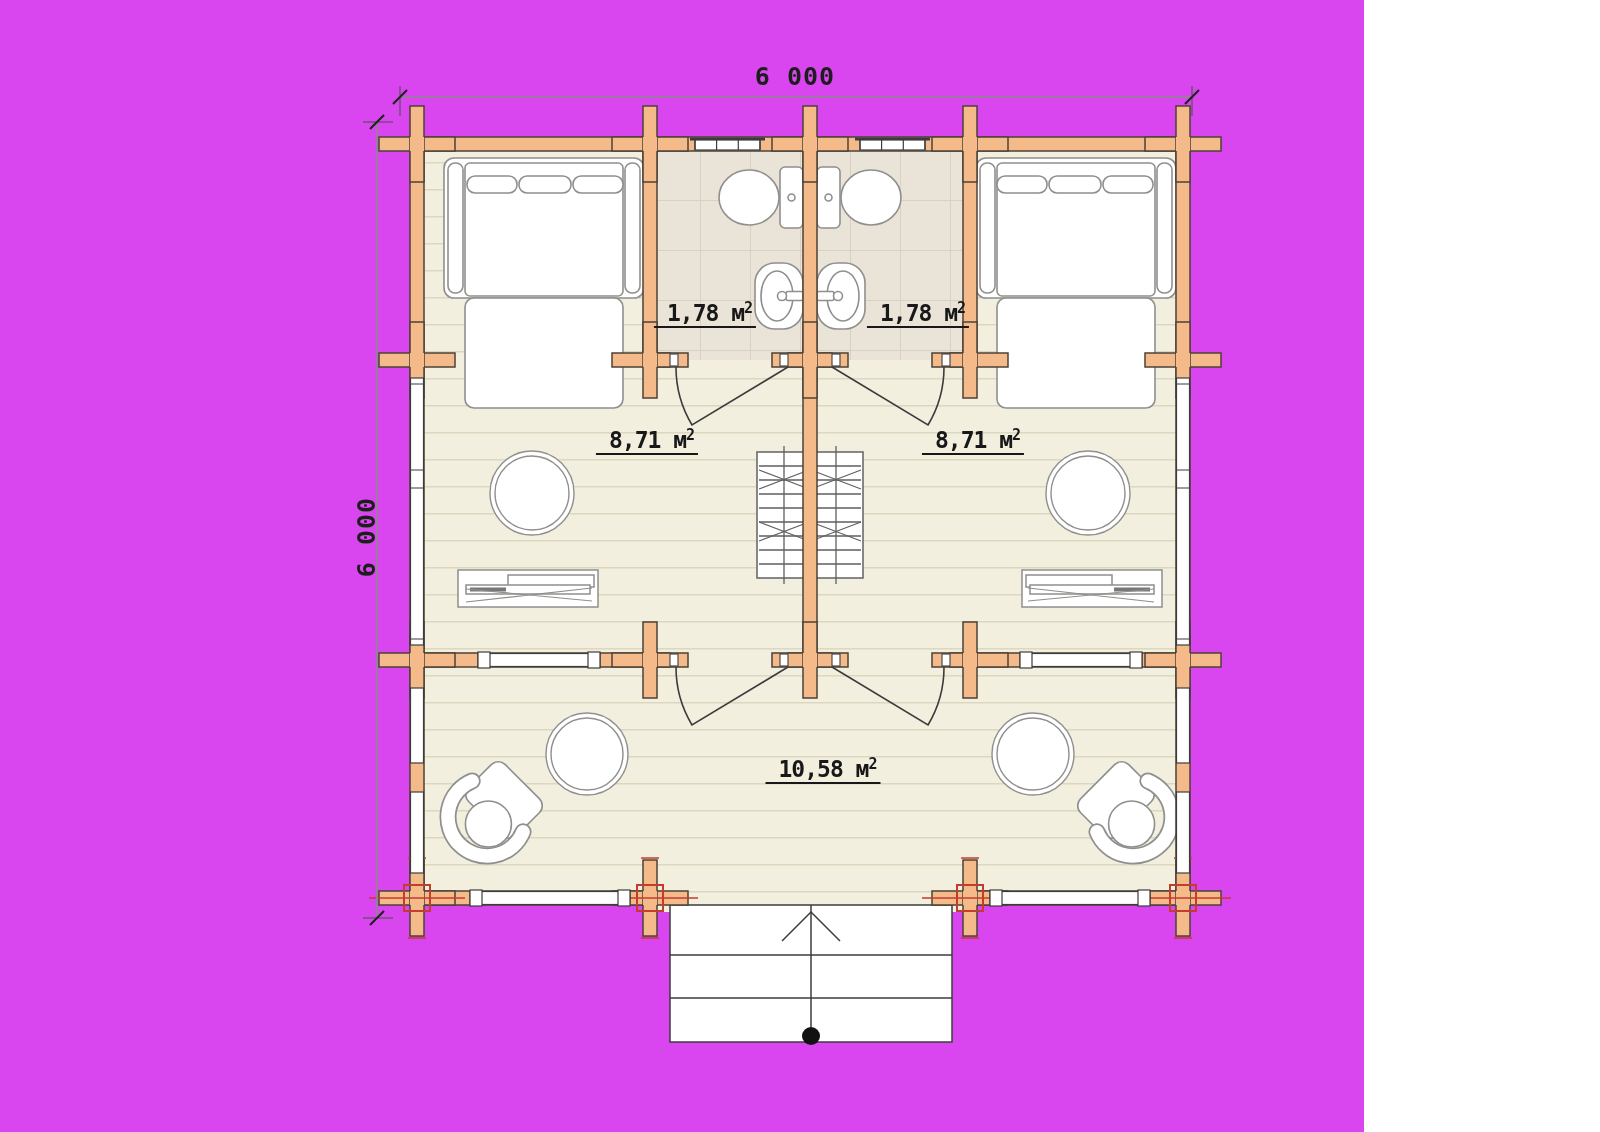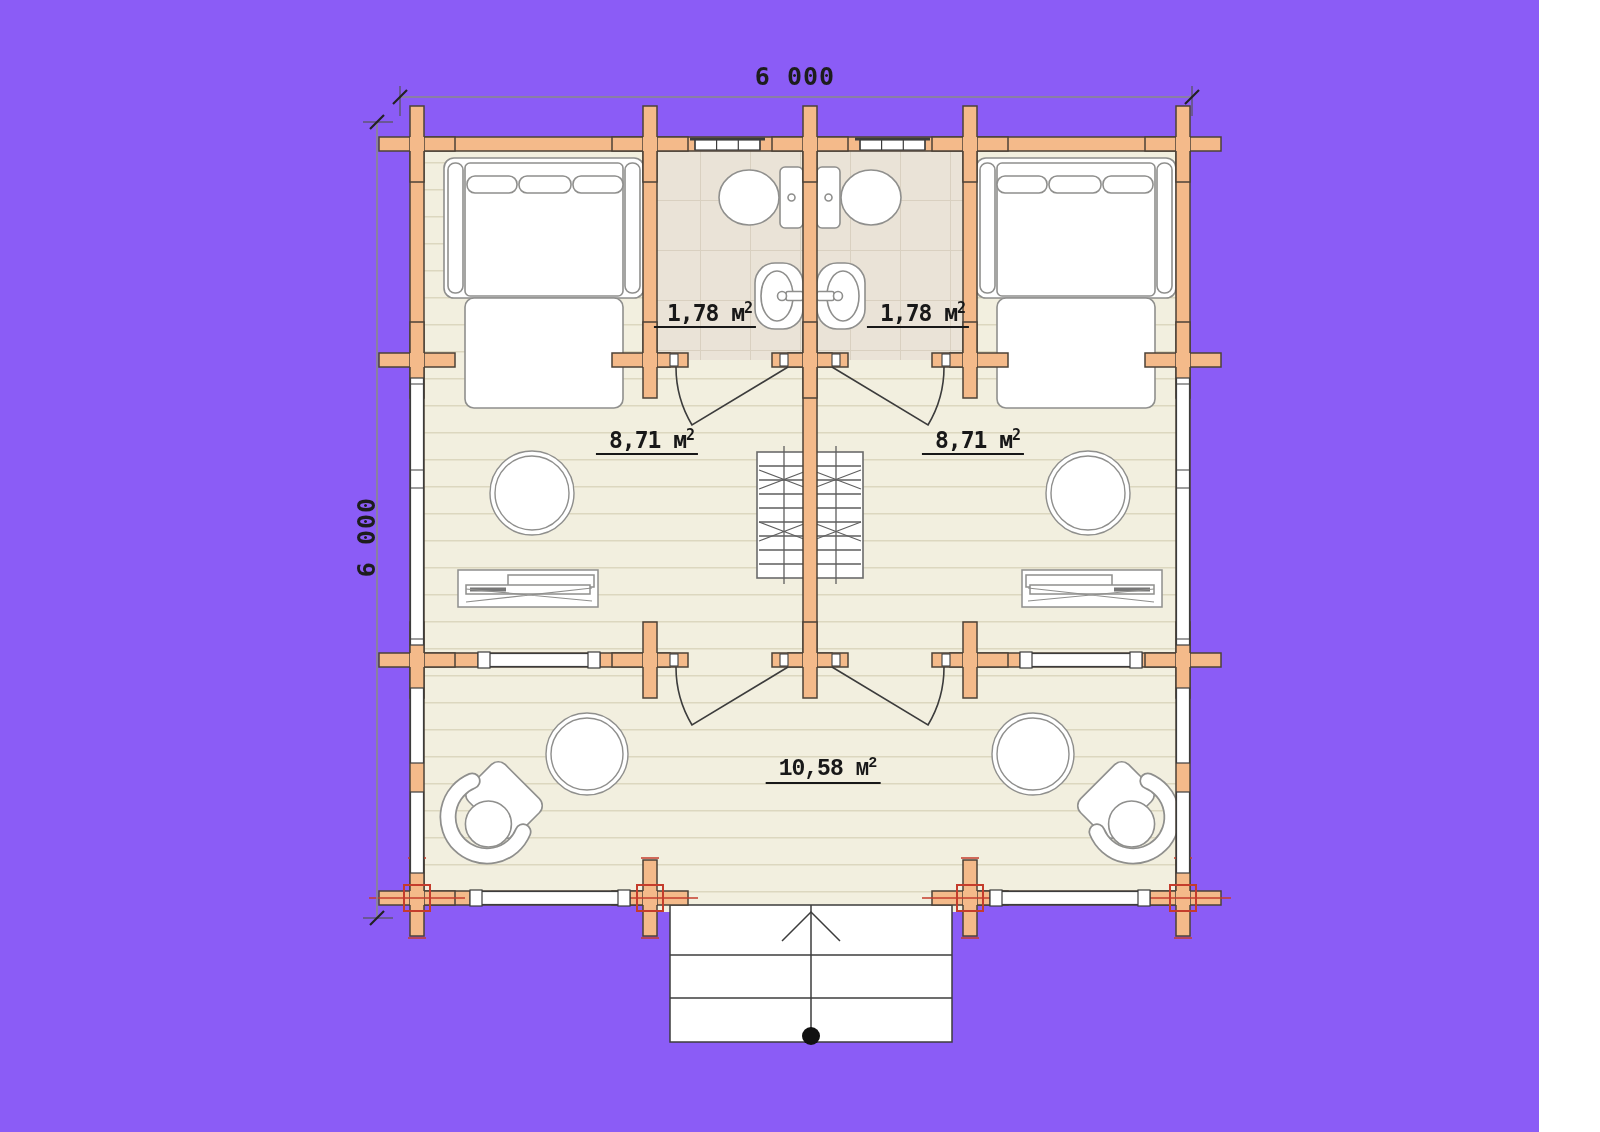--- a/index.html
+++ b/index.html
@@ -1,16 +1,16 @@
 <!DOCTYPE html>
 <html><head>
 <meta charset="utf-8">
 <style>
   html,body{margin:0;padding:0;background:#fff;}
-  #canvas{position:relative;width:1539px;height:1132px;background:#8b5cf6;overflow:hidden;
+  #canvas{position:relative;width:1364px;height:1132px;background:#d946ef;overflow:hidden;
           font-family:"DejaVu Sans Mono","Liberation Mono",monospace;}
   svg{position:absolute;left:0;top:0;}
   .area-label{position:absolute;transform:translateX(-50%);white-space:nowrap;
               font-weight:bold;font-size:23px;color:#181818;letter-spacing:-1px;
               border-bottom:2.5px solid #181818;padding:0 3px 0 13px;line-height:1.1;}
   .area-label .sup{font-size:15px;position:relative;top:-8px;letter-spacing:0;}
   .dim-label{position:absolute;white-space:nowrap;font-weight:bold;font-size:25px;
              color:#1d1d1d;letter-spacing:1px;}
   .dim-top{transform:translateX(-50%);}
   .dim-left{transform:translate(-50%,-50%) rotate(-90deg);}
@@ -273,17 +273,17 @@
 </div>
 
 <div class="area-label" style="left:647px;top:428px;">
   <span>8,71 м</span><span class="sup">2</span>
 </div>
 
 <div class="area-label" style="left:973px;top:428px;">
   <span>8,71 м</span><span class="sup">2</span>
 </div>
 
-<div class="area-label" style="left:823px;top:757px;font-family:Liberation Mono, monospace;">
+<div class="area-label" style="left:823px;top:757px;">
   <span>10,58 м</span><span class="sup">2</span>
 </div>
 
 </div>
 
 </body></html>

